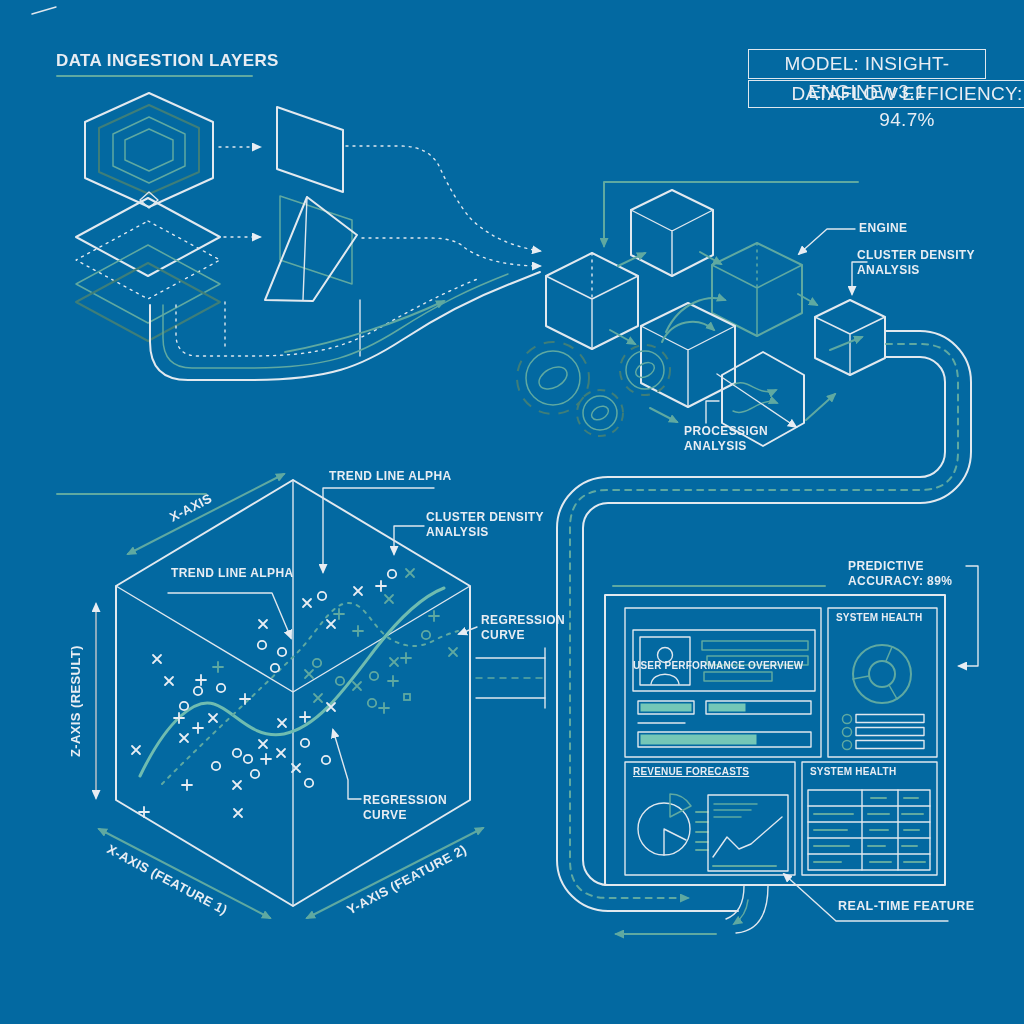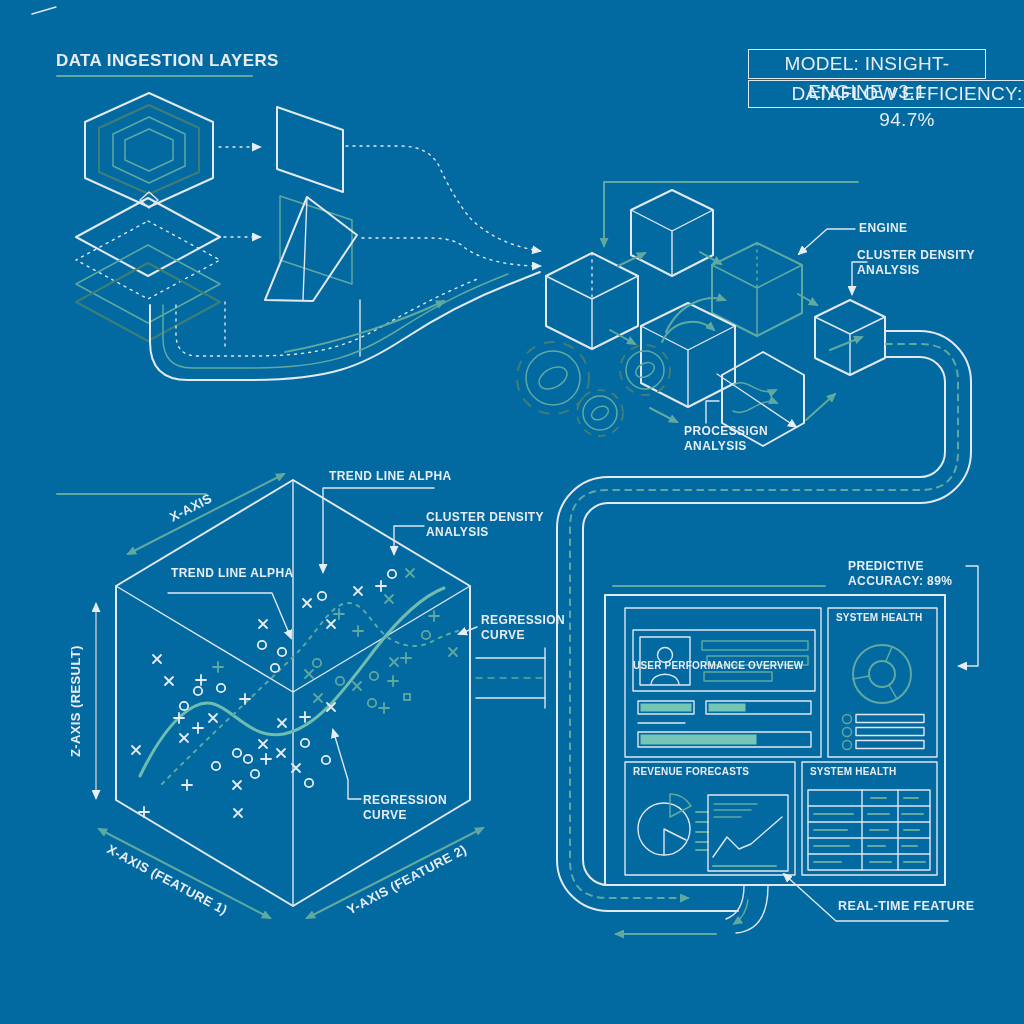--- a/index.html
+++ b/index.html
@@ -367,16 +367,16 @@
 <div class="lbl t13 center rot" style="left:-4px;top:693px;width:160px;transform:rotate(-90deg);">Z-AXIS (RESULT)</div>
 <div class="lbl t13 center rot" style="left:82px;top:872px;width:170px;transform:rotate(28deg);">X-AXIS (FEATURE 1)</div>
 <div class="lbl t13 center rot" style="left:322px;top:872px;width:170px;transform:rotate(-28deg);">Y-AXIS (FEATURE 2)</div>
 
 <div class="lbl t12 right" style="left:848px;top:546px;width:112px;">PREDICTIVE
 ACCURACY: 89%</div>
 <div class="lbl t12" style="left:838px;top:899px;font-size:12.5px;">REAL-TIME FEATURE</div>
 
 <div class="lbl t10" style="left:633px;top:612px;margin-top:48px;">USER PERFORMANCE OVERVIEW</div>
 <div class="lbl t10" style="left:836px;top:612px;">SYSTEM HEALTH</div>
-<div class="lbl t10" style="left:633px;top:766px;">REVENUE FORECASTS</div>
+<div class="lbl t10" style="left:633px;top:766px;text-decoration:underline;">REVENUE FORECASTS</div>
 <div class="lbl t10" style="left:810px;top:766px;">SYSTEM HEALTH</div>
 
 </div>
 
 </body></html>

